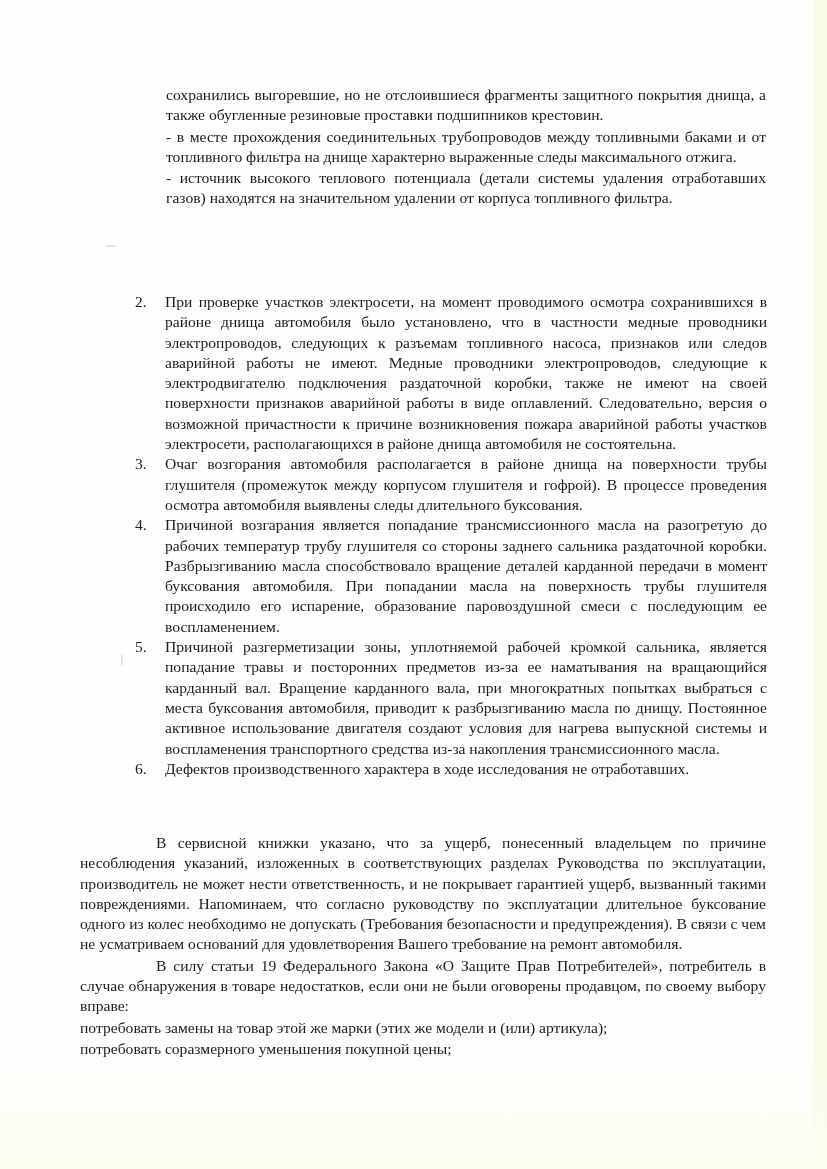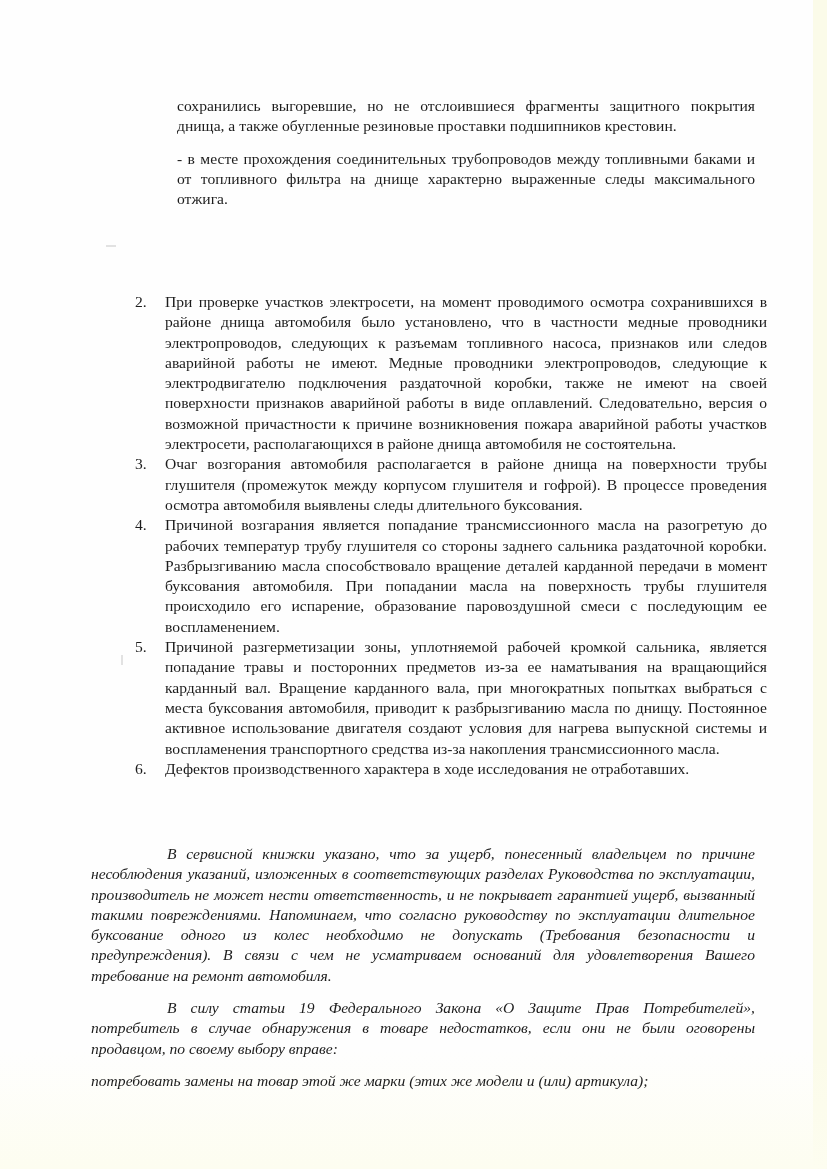--- a/index.html
+++ b/index.html
@@ -20,53 +20,54 @@
     background: linear-gradient(to bottom, rgba(254,254,254,0), #fdfdf0);
   }
   .content {
     position: absolute; left: 0; top: 0; width: 827px;
     font-size: 15.6px; line-height: 20.3px;
   }
   .indent-block {
     position: absolute; left: 165px; width: 602px;
     text-align: justify;
   }
-  .p { margin: 12px; text-align: justify; }
+  .p { margin: 1px; text-align: justify; }
   .list {
     position: absolute; left: 135px; width: 632px;
     margin: 0; padding: 0; list-style: none;
   }
   .list li {
     position: relative; padding-left: 30px; margin: 0;
     text-align: justify;
   }
   .list li .num {
     position: absolute; left: 0; top: 0; width: 26px;
   }
   .body-block {
-    position: absolute; left: 79px; width: 688px; font-style: italic;
+    position: absolute; left: 79px; width: 688px;
   }
   .body-block .p.first-indent { text-indent: 76px; }
   .mark {
     position: absolute; background: #cfcfcf; opacity: .6;
   }
 </style>
 </head>
 <body>
 
 <div class="page-edge"></div>
 <div class="page-bottom-tint"></div>
 <div class="mark" style="left:106px; top:245px; width:10px; height:2px;"></div>
 <div class="mark" style="left:121px; top:655px; width:2px; height:10px;"></div>
 
 <div class="content">
 
   <div class="indent-block" style="top:84px;">
     <p class="p">сохранились выгоревшие, но не отслоившиеся фрагменты защитного покрытия днища, а также обугленные резиновые проставки подшипников крестовин.</p>
     <p class="p">- в месте прохождения соединительных трубопроводов между топливными баками и от топливного фильтра на днище характерно выраженные следы максимального отжига.</p>
+    <p class="p">- источник высокого теплового потенциала (детали системы удаления отработавших газов) находятся на значительном удалении от корпуса топливного фильтра.</p>
   </div>
 
   <ol class="list" style="top:292px;">
     <li>
       <span class="num">2.</span>
       <span>При проверке участков электросети, на момент проводимого осмотра сохранившихся в районе днища автомобиля было установлено, что в частности медные проводники электропроводов, следующих к разъемам топливного насоса, признаков или следов аварийной работы не имеют. Медные проводники электропроводов, следующие к электродвигателю подключения раздаточной коробки, также не имеют на своей поверхности признаков аварийной работы в виде оплавлений. Следовательно, версия о возможной причастности к причине возникновения пожара аварийной работы участков электросети, располагающихся в районе днища автомобиля не состоятельна.</span>
     </li>
     <li>
       <span class="num">3.</span>
       <span>Очаг возгорания автомобиля располагается в районе днища на поверхности трубы глушителя (промежуток между корпусом глушителя и гофрой). В процессе проведения осмотра автомобиля выявлены следы длительного буксования.</span>
@@ -82,15 +83,16 @@
     <li>
       <span class="num">6.</span>
       <span>Дефектов производственного характера в ходе исследования не отработавших.</span>
     </li>
   </ol>
 
   <div class="body-block" style="top:832px;">
     <p class="p first-indent">В сервисной книжки указано, что за ущерб, понесенный владельцем по причине несоблюдения указаний, изложенных в соответствующих разделах Руководства по эксплуатации, производитель не может нести ответственность, и не покрывает гарантией ущерб, вызванный такими повреждениями. Напоминаем, что согласно руководству по эксплуатации длительное буксование одного из колес необходимо не допускать (Требования безопасности и предупреждения). В связи с чем не усматриваем оснований для удовлетворения Вашего требование на ремонт автомобиля.</p>
     <p class="p first-indent">В силу статьи 19 Федерального Закона «О Защите Прав Потребителей», потребитель в случае обнаружения в товаре недостатков, если они не были оговорены продавцом, по своему выбору вправе:</p>
     <p class="p">потребовать замены на товар этой же марки (этих же модели и (или) артикула);</p>
+    <p class="p">потребовать соразмерного уменьшения покупной цены;</p>
   </div>
 
 </div>
 
 </body></html>

